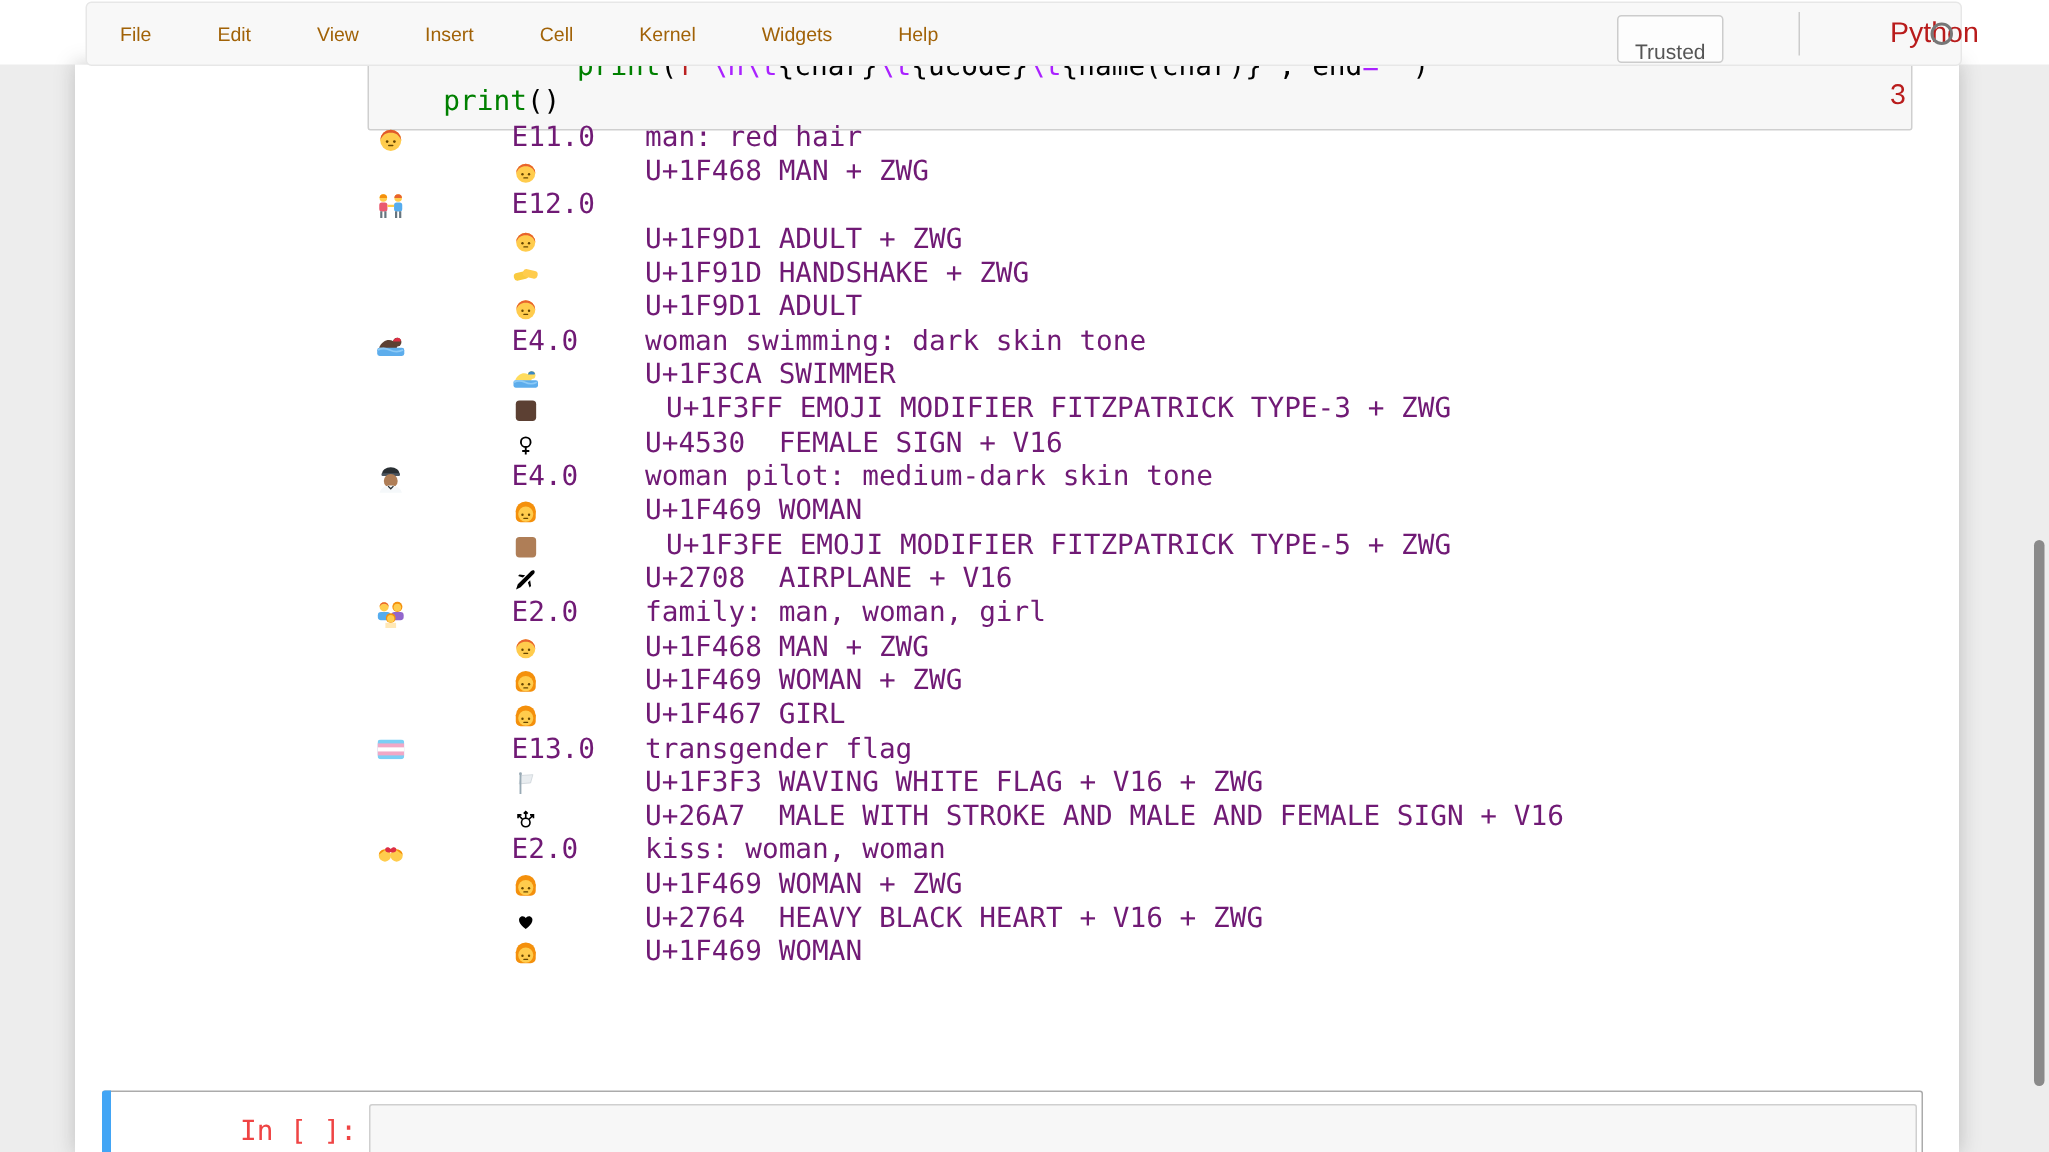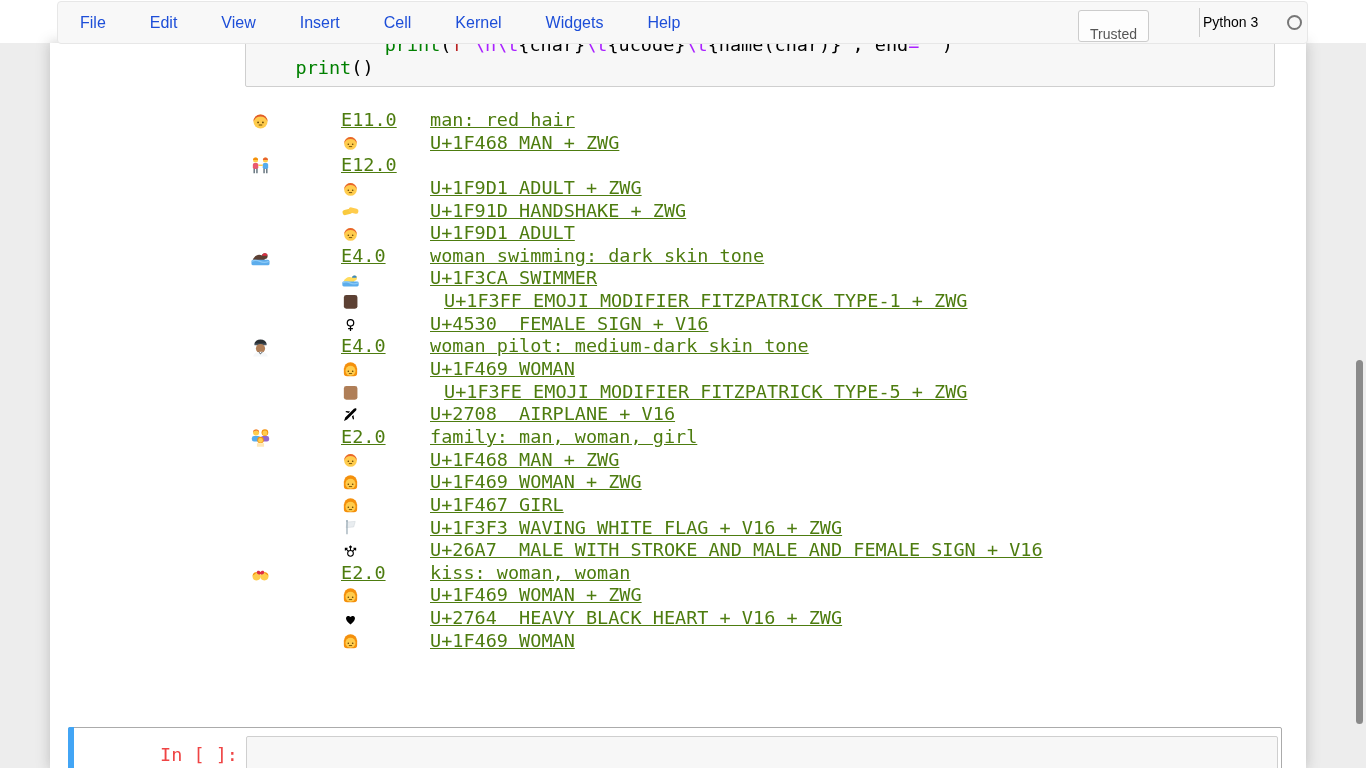--- a/index.html
+++ b/index.html
@@ -5,37 +5,37 @@
   html,body{margin:0;padding:0;width:1366px;height:768px;overflow:hidden;background:#fff;
             font-family:"Liberation Sans",sans-serif;}
   
   .page-bg{position:absolute;left:0;top:43px;width:1366px;height:725px;background:#ededed;}
   .nb-container{position:absolute;left:50px;top:43px;width:1256px;height:725px;background:#fff;
                 box-shadow:0 0 12px 1px rgba(87,87,87,.28);}
   
   .navbar{position:absolute;left:57px;top:1px;width:1249px;height:41px;background:#f8f8f8;
           border:1px solid #e7e7e7;border-radius:4px;z-index:6;}
   .navbar ul{list-style:none;margin:0;padding:0;display:flex;}
-  .navbar li{padding:0 22px;line-height:41px;font-size:16px;color:#1d4ed8;cursor:pointer;}
+  .navbar li{padding:0 22px;line-height:41px;font-size:13px;color:#a16207;cursor:pointer;}
   .trusted{position:absolute;right:158px;top:8px;height:26px;padding:15px 11px;
            font:14px "Liberation Sans",sans-serif;color:#555;background:#fdfdfd;
            border:1px solid #ccc;border-radius:3px;}
   .kernel-sep{position:absolute;left:1141px;top:6px;height:29px;border-left:1px solid #ccc;}
-  .kernel-name{position:absolute;left:1145px;top:0;line-height:41px;font-size:14px;color:#000000;}
+  .kernel-name{position:absolute;left:1202px;top:0;line-height:41px;font-size:19px;color:#b91c1c;}
   .kernel-ind{position:absolute;left:1229px;top:13px;width:11px;height:11px;
               border:2px solid #777;border-radius:50%;}
   
   .topcell{position:absolute;left:245px;top:30px;width:1028px;height:55px;background:#f7f7f7;
            border:1px solid #cfcfcf;border-radius:2px;z-index:1;overflow:hidden;}
   .topcell pre{margin:2px 0 0 5px;font:18.5px/23px "DejaVu Sans Mono",monospace;white-space:pre;}
   .tk-plain{color:#000}.tk-builtin{color:#008000}.tk-string{color:#BA2121}
   .tk-escape{color:#AA22FF}.tk-operator{color:#AA22FF}
   
-  .out{position:absolute;left:250px;top:109px;z-index:1;color:#4d7c0f;
-       font:18.5px/22.65px "DejaVu Sans Mono",monospace;white-space:pre;text-decoration:underline;}
+  .out{position:absolute;left:250px;top:81px;z-index:1;color:#701a75;
+       font:18.5px/22.65px "DejaVu Sans Mono",monospace;white-space:pre;}
   .orow{height:22.65px;display:flex;align-items:center;}
   .c1{display:inline-flex;width:91px;align-items:center;}
   .c2{display:inline-flex;width:89px;align-items:center;}
   .eicon{display:inline-flex;align-items:center;height:22.65px;}
   .orow.indent .txt{padding-left:14px;}
   
   .bcell{position:absolute;left:68px;top:727px;width:1212px;height:56px;background:#fff;
          border:1px solid #ababab;border-radius:2px;z-index:1;}
   .selbar{position:absolute;left:-1px;top:-1px;bottom:-1px;width:6px;background:#42A5F5;
           border-radius:2px 0 0 2px;}
@@ -100,21 +100,21 @@
             <rect x="1.4" y="13.2" width="17.2" height="5.2" rx="1.5" fill="#5DADEC"></rect>
             <path d="M1.8 14.6c2.4-1.4 4.6-1.4 7.6 0s5.6 1.4 8.4 0" stroke="#8CCAF7" stroke-width="1.2" fill="none"></path>
           </svg></span></span><span style="display: inline-block; width: 89px;">E4.0</span><span class="txt">woman swimming: dark skin tone</span></div><div class="orow"><span class="c1"></span><span class="c2"><span class="eicon"><svg width="19" height="19" viewBox="0 0 20 20">
             <path d="M2.6 13.2C4.6 8.6 8.4 7.4 11.6 9l3.4 1.8-1.4 2.8z" fill="#FFDC5D"></path>
             <circle cx="14.1" cy="9.6" r="2.7" fill="#FFDC5D"></circle>
             <path d="M11.5 9.2a2.7 2.7 0 0 1 5-1l-.3 1z" fill="#3B88C3"></path>
             <rect x="1.4" y="13.2" width="17.2" height="5.2" rx="1.5" fill="#5DADEC"></rect>
             <path d="M1.8 14.6c2.4-1.4 4.6-1.4 7.6 0s5.6 1.4 8.4 0" stroke="#8CCAF7" stroke-width="1.2" fill="none"></path>
           </svg></span></span><span class="txt">U+1F3CA SWIMMER</span></div><div class="orow indent"><span class="c1"></span><span class="c2"><span class="eicon"><svg width="19" height="19" viewBox="0 0 20 20">
             <rect x="3" y="3.2" width="14.3" height="14.3" rx="2.6" fill="#5C4033"></rect>
-          </svg></span></span><span class="txt">U+1F3FF EMOJI MODIFIER FITZPATRICK TYPE-1 + ZWG</span></div><div class="orow"><span class="c1"></span><span class="c2"><span class="eicon"><svg width="19" height="19" viewBox="0 0 20 20">
+          </svg></span></span><span class="txt">U+1F3FF EMOJI MODIFIER FITZPATRICK TYPE-3 + ZWG</span></div><div class="orow"><span class="c1"></span><span class="c2"><span class="eicon"><svg width="19" height="19" viewBox="0 0 20 20">
             <g stroke="#000" stroke-width="1.3" fill="none">
               <circle cx="10" cy="8.2" r="3.4"></circle>
               <path d="M10 11.6v5.2M7.5 14.4h5"></path>
             </g>
           </svg></span></span><span class="txt">U+4530  FEMALE SIGN + V16</span></div><div class="orow"><span class="c1"><span class="eicon"><svg width="21" height="21" viewBox="0 0 20 20">
             <path d="M4.3 7.6a5.7 4.2 0 0 1 11.4 0z" fill="#292F33"></path>
             <rect x="4.1" y="7.2" width="11.8" height="1.7" rx=".8" fill="#4B5660"></rect>
             <circle cx="10" cy="12" r="4.4" fill="#AF7E57"></circle>
             <path d="M2.9 19.6c.9-3.3 3.6-4.7 7.1-4.7s6.2 1.4 7.1 4.7z" fill="#F5F8FA"></path>
             <path d="M8.3 15.3L10 17l1.7-1.7" stroke="#292F33" stroke-width=".8" fill="none"></path>
@@ -155,21 +155,32 @@
             <circle cx="7.7" cy="11.8" r=".85" fill="#664500"></circle>
             <circle cx="12.3" cy="11.8" r=".85" fill="#664500"></circle>
             <path d="M8.7 14.3h2.6" stroke="#664500" stroke-width=".9" stroke-linecap="round" fill="none"></path>
           </svg></span></span><span class="txt">U+1F469 WOMAN + ZWG</span></div><div class="orow"><span class="c1"></span><span class="c2"><span class="eicon"><svg width="19" height="19" viewBox="0 0 20 20">
             <circle cx="10" cy="9.4" r="7" fill="#F4900C"></circle>
             <path d="M3 9h14v4.6a3.4 3.4 0 0 1-3.4 3.4H6.4A3.4 3.4 0 0 1 3 13.6z" fill="#F4900C"></path>
             <circle cx="10" cy="11.3" r="5.3" fill="#FFCC4D"></circle>
             <circle cx="7.7" cy="11.8" r=".85" fill="#664500"></circle>
             <circle cx="12.3" cy="11.8" r=".85" fill="#664500"></circle>
             <path d="M8.7 14.3h2.6" stroke="#664500" stroke-width=".9" stroke-linecap="round" fill="none"></path>
-          </svg></span></span><span class="txt">U+1F467 GIRL</span></div><div class="orow"><span class="c1"></span><span class="c2"><span class="eicon"><svg width="19" height="19" viewBox="0 0 20 20">
+          </svg></span></span><span class="txt">U+1F467 GIRL</span></div><div class="orow"><span class="c1"><span class="eicon"><svg width="21" height="21" viewBox="0 0 20 20">
+            <defs>
+              <clipPath id="tfc">
+                <rect x="1.6" y="3.8" width="17" height="12.6" rx="2.2"></rect>
+              </clipPath>
+            </defs>
+            <g clip-path="url(#tfc)">
+              <rect x="1.6" y="3.8" width="17" height="12.6" fill="#7BCFF5"></rect>
+              <rect x="1.6" y="6.3" width="17" height="7.6" fill="#F1A8C6"></rect>
+              <rect x="1.6" y="8.8" width="17" height="2.6" fill="#FFF"></rect>
+            </g>
+          </svg></span></span><span style="display: inline-block; width: 89px;">E13.0</span><span class="txt">transgender flag</span></div><div class="orow"><span class="c1"></span><span class="c2"><span class="eicon"><svg width="19" height="19" viewBox="0 0 20 20">
             <path d="M6.8 4.2l8.2-.6-1.6 5.8-8 .7z" fill="#E9EDF0" stroke="#C9D0D6" stroke-width=".5"></path>
             <path d="M6.3 3.2v14" stroke="#99AAB5" stroke-width="1.3"></path>
             <circle cx="6.3" cy="3" r="1" fill="#99AAB5"></circle>
           </svg></span></span><span class="txt">U+1F3F3 WAVING WHITE FLAG + V16 + ZWG</span></div><div class="orow"><span class="c1"></span><span class="c2"><span class="eicon"><svg width="19" height="19" viewBox="0 0 20 20">
             <g stroke="#000" stroke-width="1.15" fill="none">
               <circle cx="10" cy="13" r="3"></circle>
               <path d="M7.9 10.9L4.6 7.6M4.6 10V7.6H7M12.1 10.9l3.3-3.3M15.4 10V7.6H13M10 10V5.4M8.6 6.8L10 5.4l1.4 1.4"></path>
             </g>
           </svg></span></span><span class="txt">U+26A7  MALE WITH STROKE AND MALE AND FEMALE SIGN + V16</span></div><div class="orow"><span class="c1"><span class="eicon"><svg width="21" height="21" viewBox="0 0 20 20">
             <circle cx="6.3" cy="12.7" r="3.9" fill="#FFCC4D"></circle>

